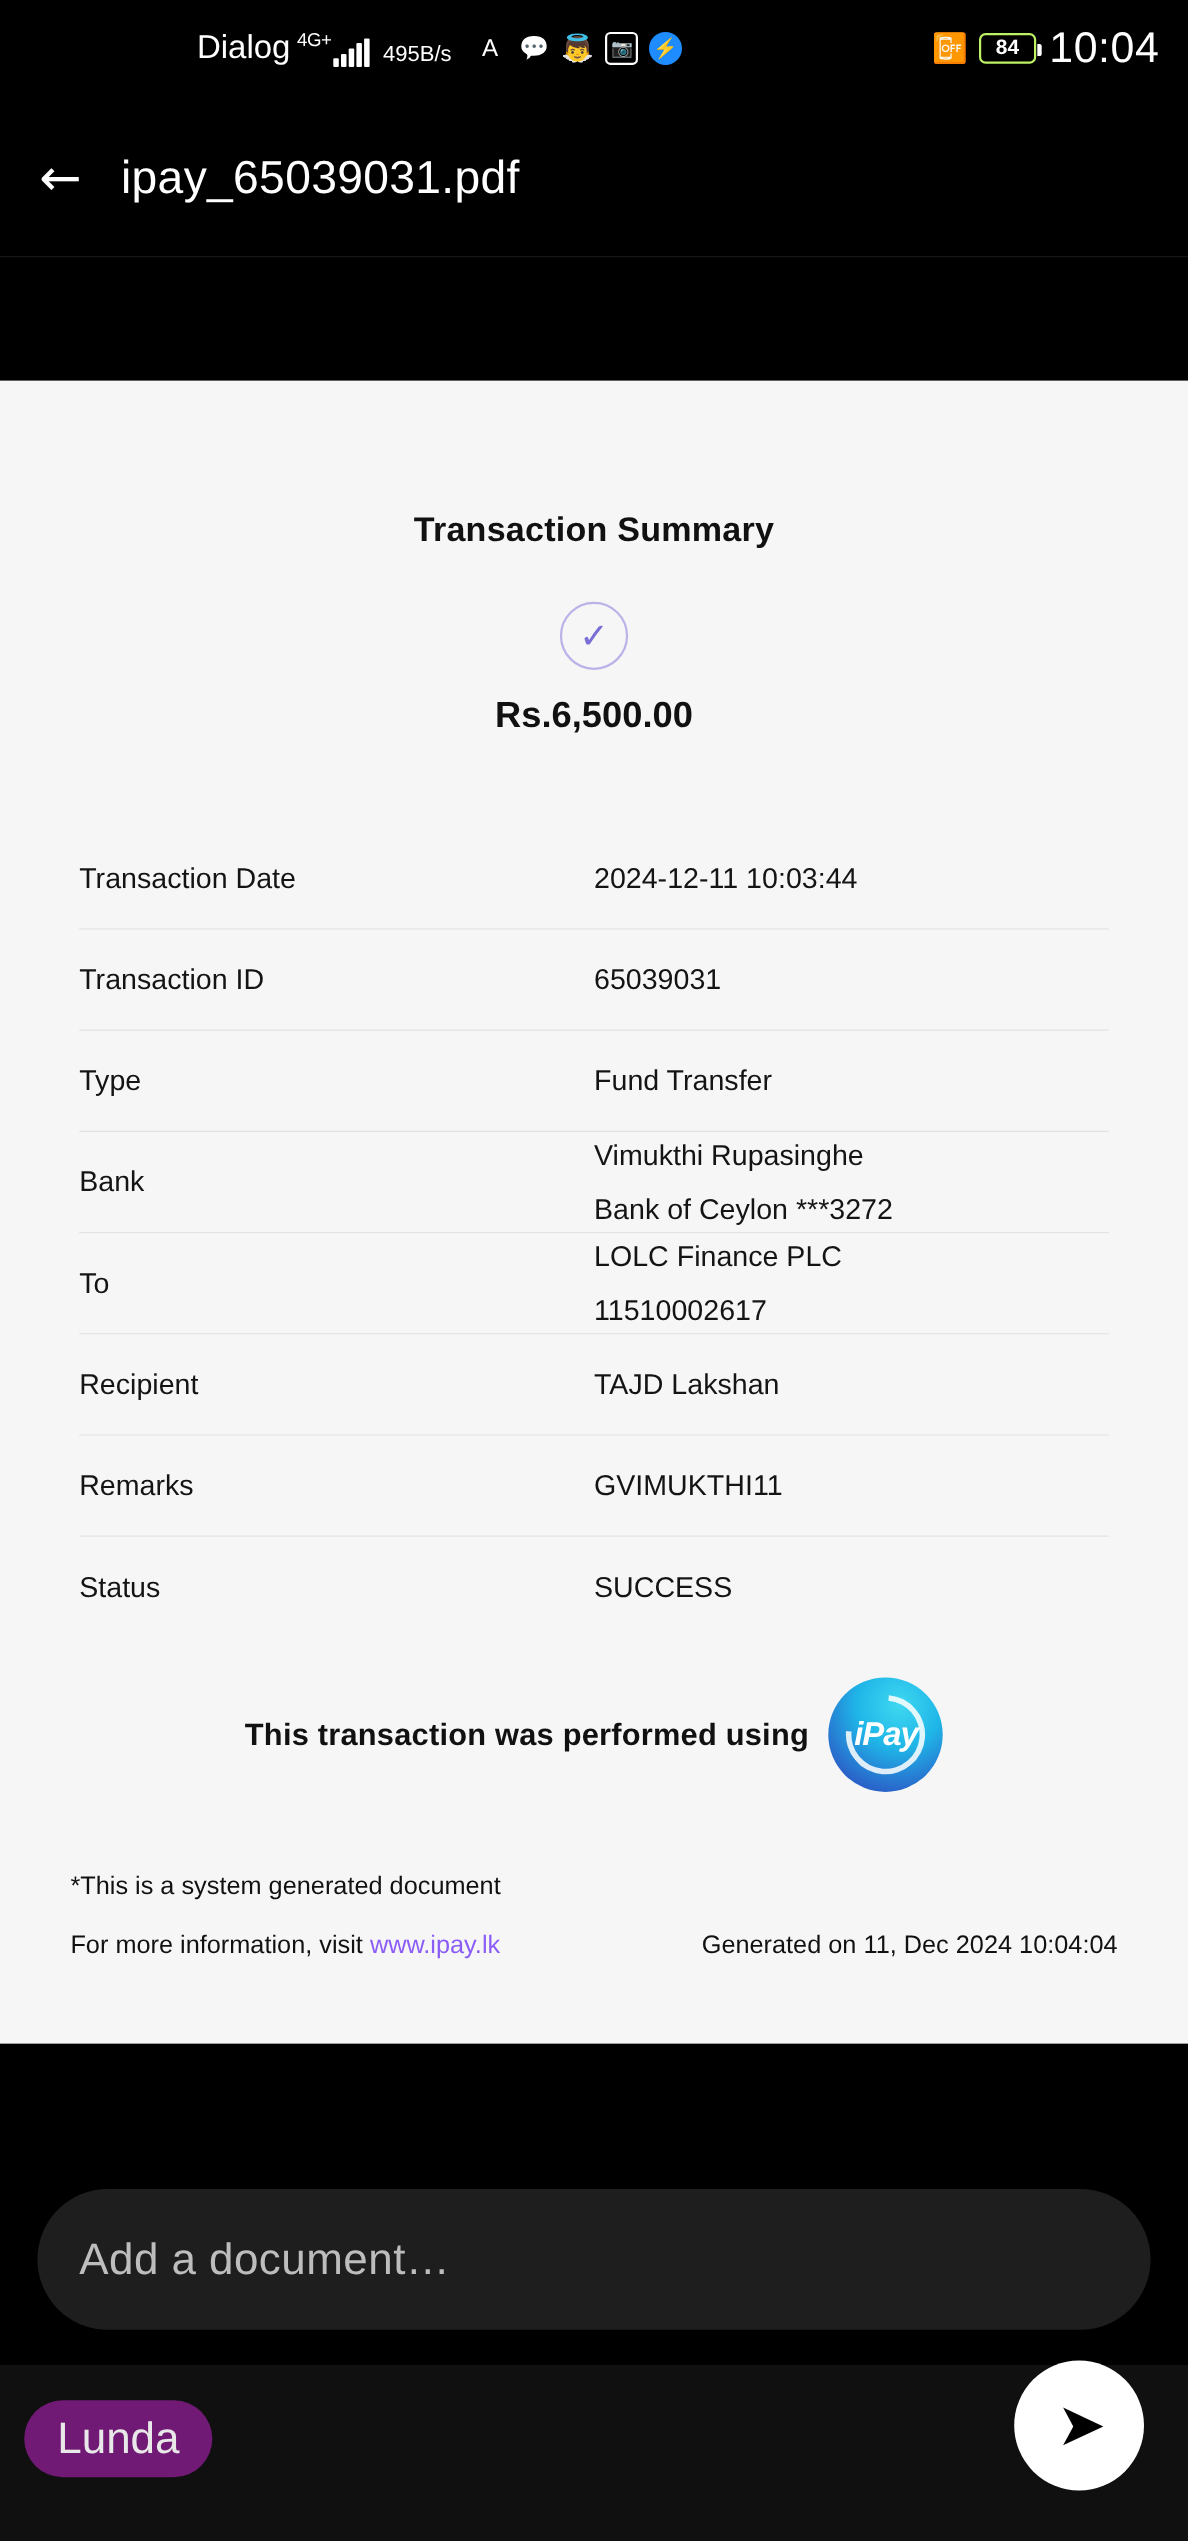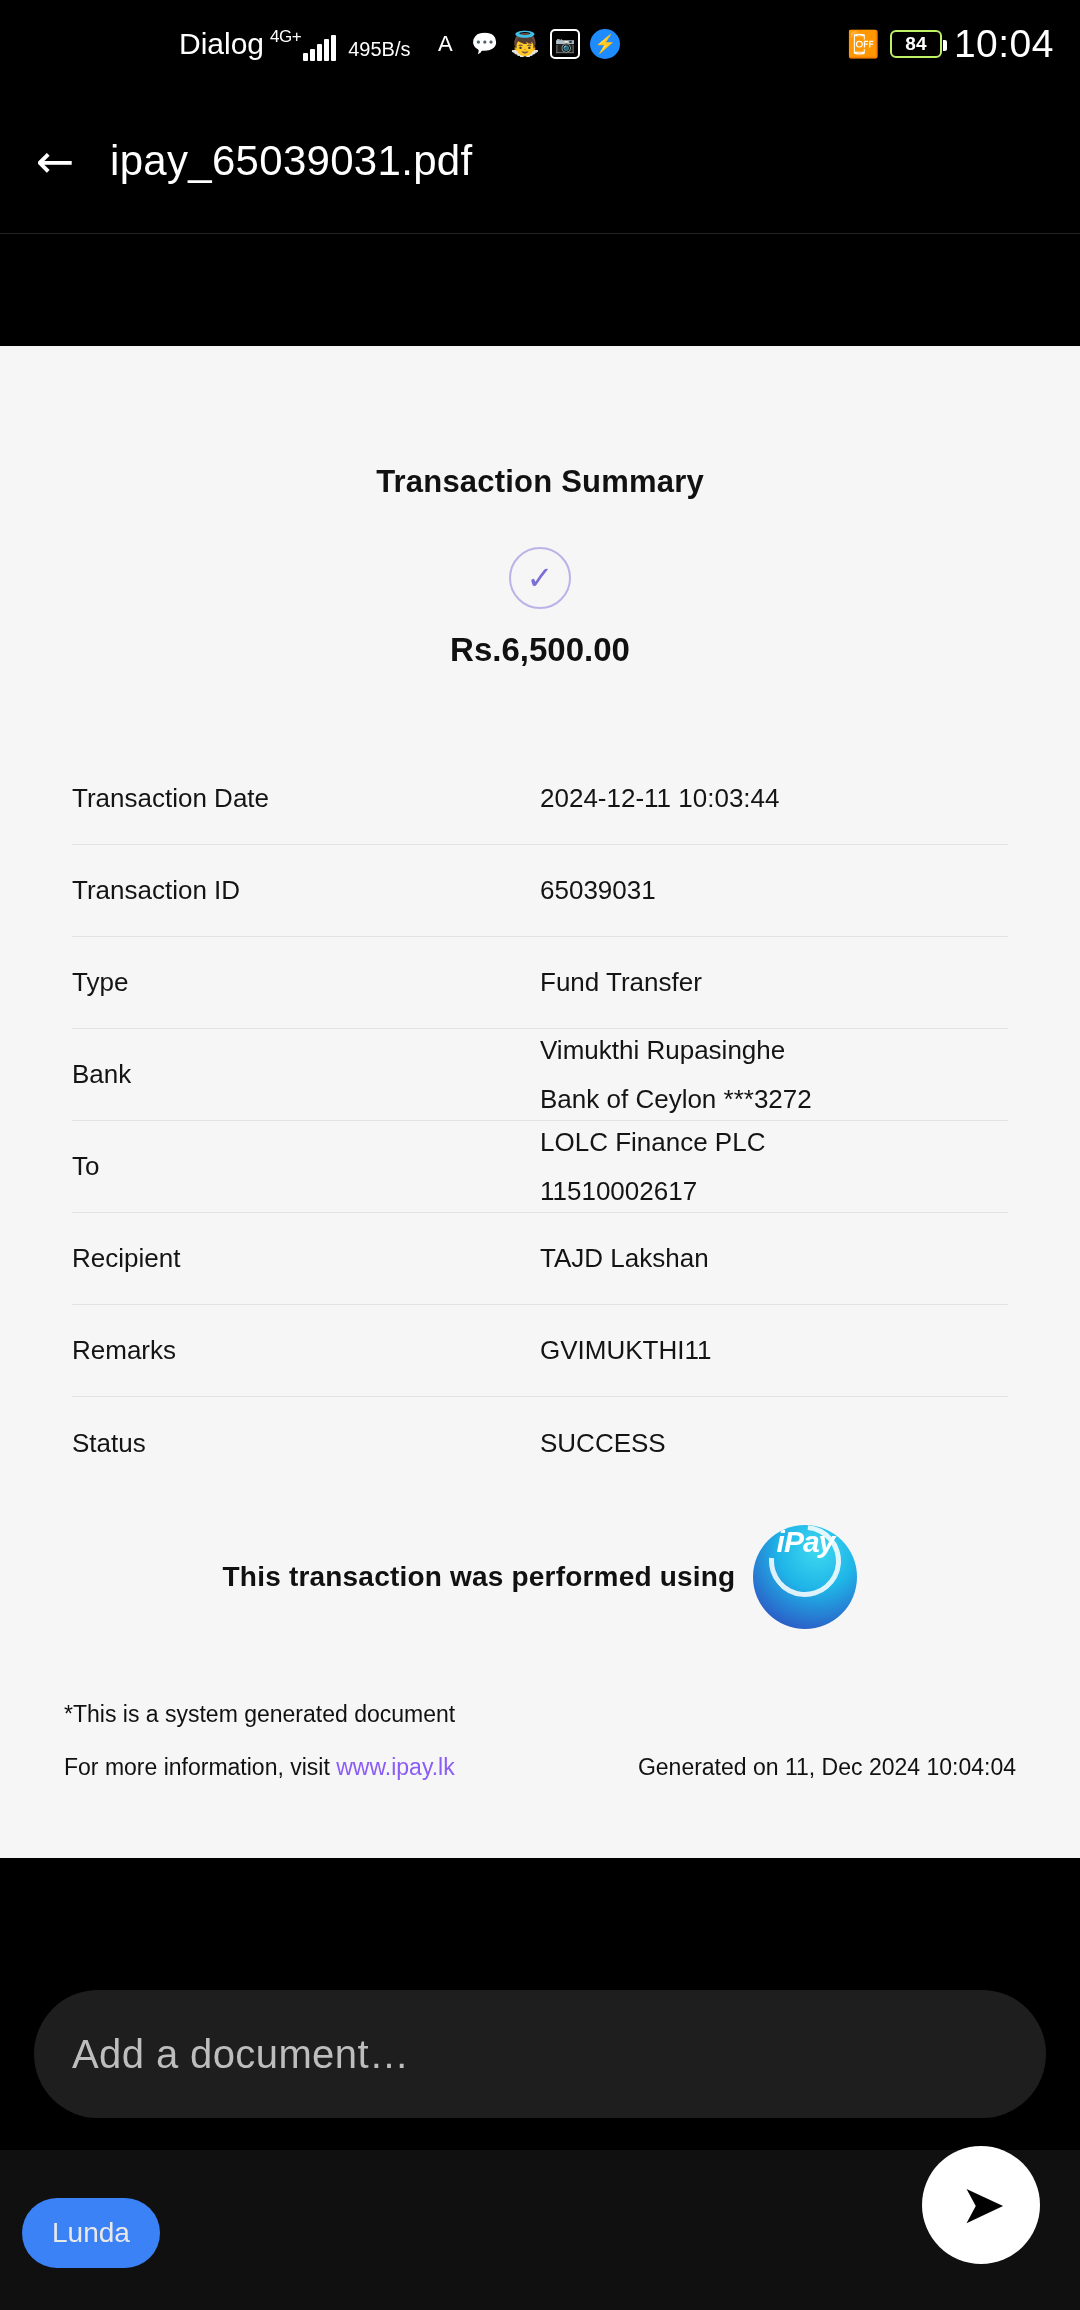--- a/index.html
+++ b/index.html
@@ -260,20 +260,21 @@
     font-size: 28px;
     font-weight: bold;
     letter-spacing: 0.2px;
   }
   .ipay-logo {
     width: 104px; height: 104px;
     border-radius: 50%;
     background: radial-gradient(circle at 62% 24%, #3fd8f0 0%, #1fb6e8 38%, #2a63c9 78%, #2b44ad 100%);
     position: relative;
     display: flex;
+    align-items: center;
     justify-content: center;
     overflow: hidden;
   }
   .ipay-logo .ring {
     position: absolute;
     width: 72px; height: 72px;
     border: 5px solid rgba(255,255,255,0.85);
     border-radius: 50%;
     border-top-color: transparent;
     transform: rotate(-40deg);
@@ -339,29 +340,29 @@
   }
   .send-row {
     position: absolute;
     top: 292px; left: 0;
     width: 1080px;
     height: 160px;
     background: #101010;
   }
   .chip {
     position: absolute;
-    top: 48px; left: 22px;
+    top: 32px; left: 22px;
     height: 70px;
     padding: 0 30px;
-    background: #3b82f6;
+    background: #701a75;
     border-radius: 35px;
     display: flex;
     align-items: center;
     color: #e8e8e8;
-    font-size: 28px;
+    font-size: 40px;
   }
   .send-btn {
     position: absolute;
     top: -4px; right: 40px;
     width: 118px; height: 118px;
     background: #fff;
     border-radius: 50%;
     display: flex;
     align-items: center;
     justify-content: center;

